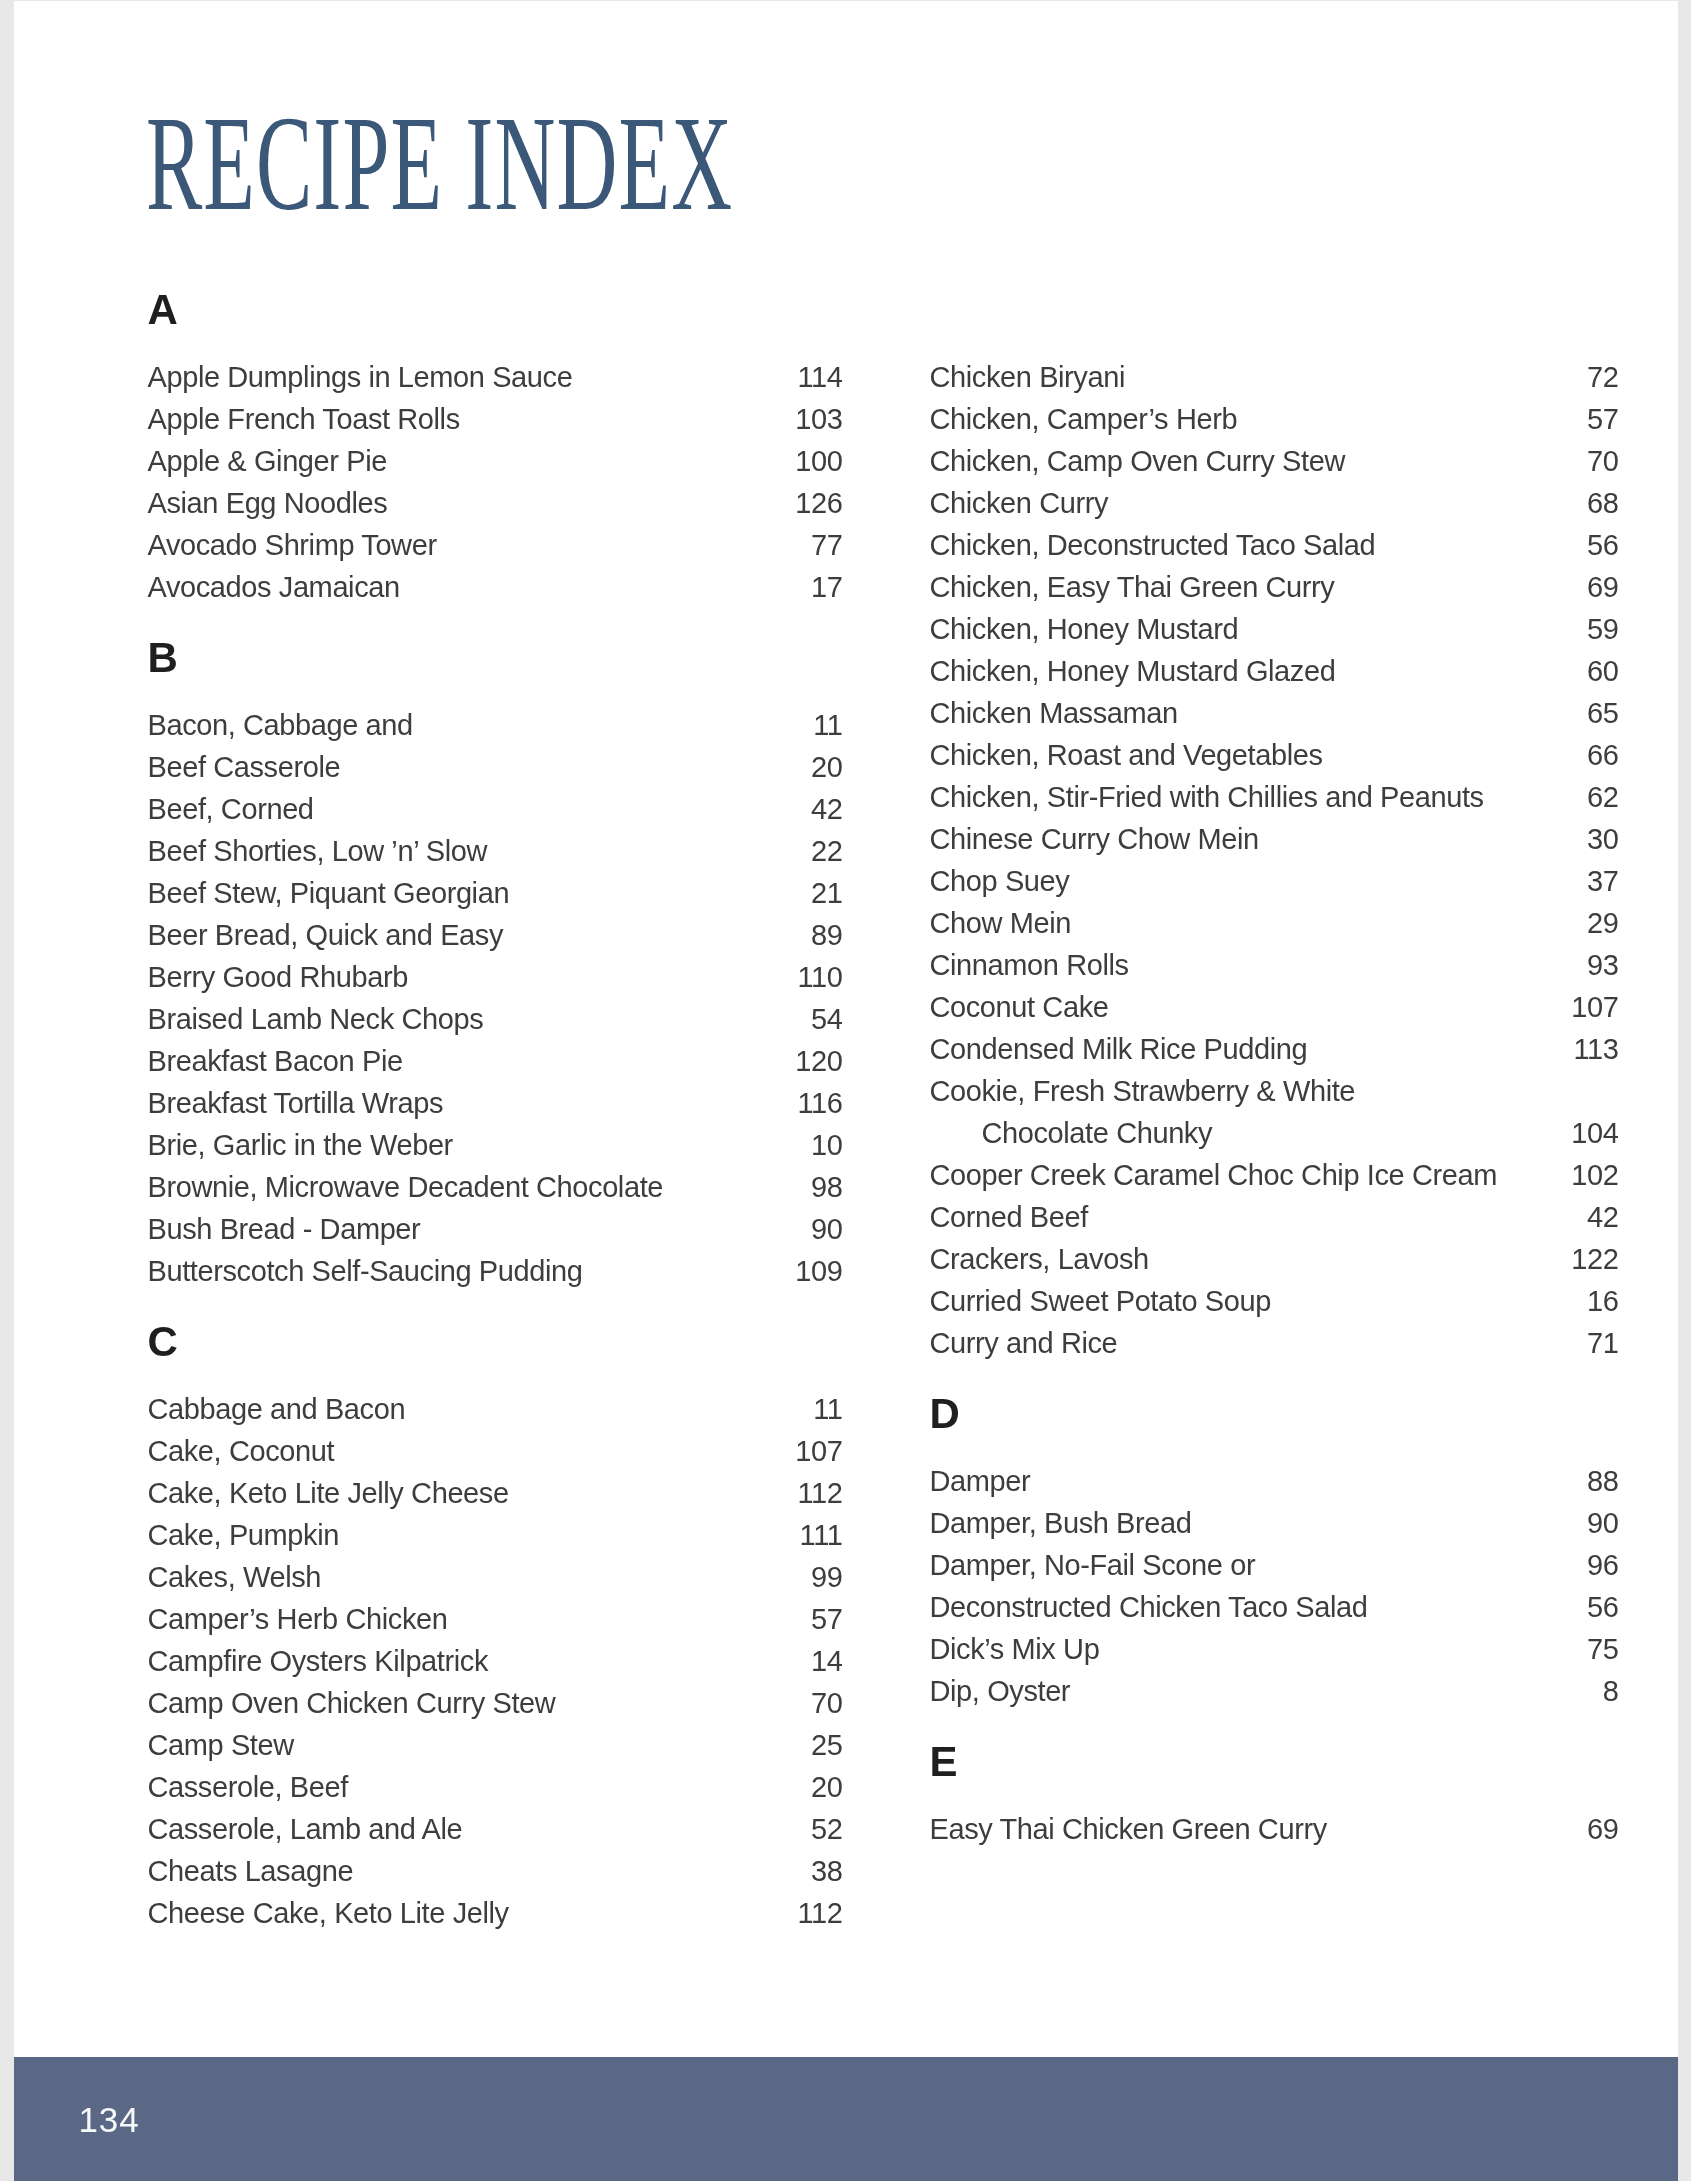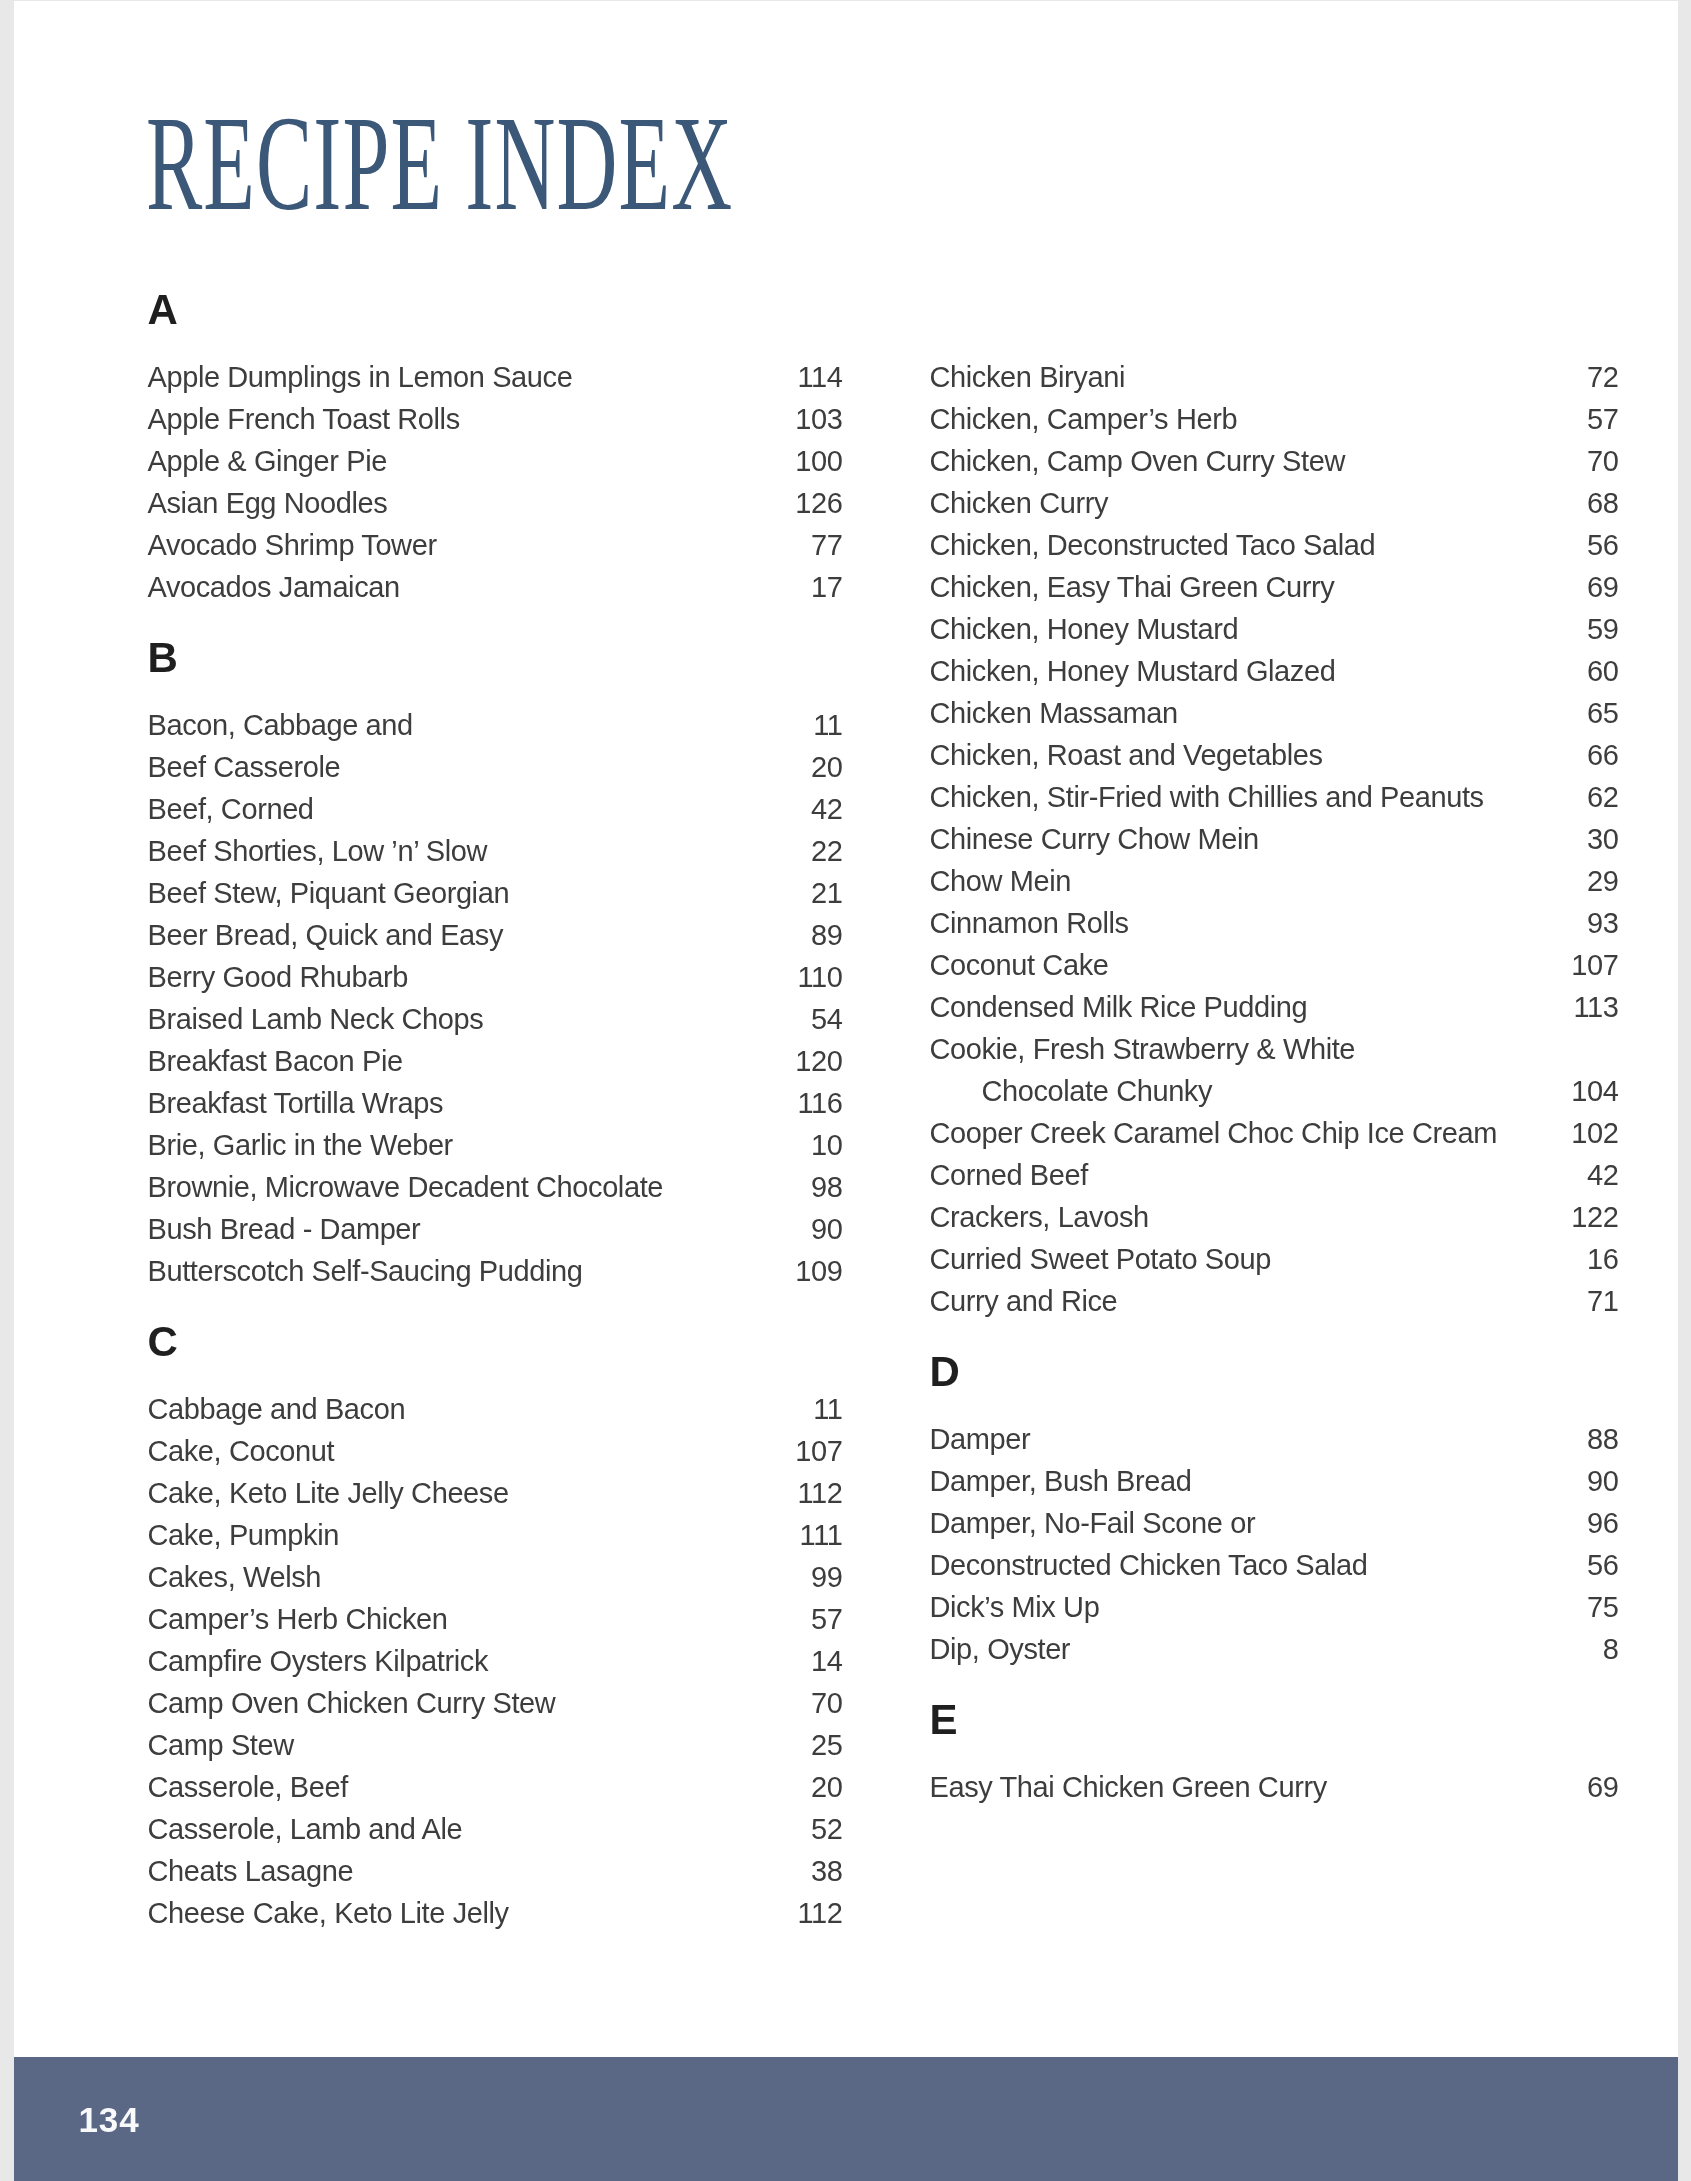--- a/index.html
+++ b/index.html
@@ -50,21 +50,21 @@
   }
   .entry-name{white-space:nowrap;}
   .entry-page{white-space:nowrap;text-align:right;}
   .entry.indent .entry-name{padding-left:52px;}
   .footer-bar{
     position:absolute;left:0;top:2056px;width:1692px;height:125px;
     background:var(--footer-bar);
   }
   .page-number{
     position:absolute;left:65px;top:0;height:125px;line-height:125px;
-    font-size:35px;font-weight:700;letter-spacing:0.9px;
+    font-size:35px;font-weight:400;letter-spacing:0.9px;
     color:var(--footer-text);
   }
 </style>
 </head>
 <body>
 
 <div class="page">
 
   <h1 class="page-title">RECIPE INDEX</h1>
 
@@ -248,20 +248,24 @@
   </div>
       <div class="entry">
     <span class="entry-name">Chicken, Stir-Fried with Chillies and Peanuts</span>
     <span class="entry-page">62</span>
   </div>
       <div class="entry">
     <span class="entry-name">Chinese Curry Chow Mein</span>
     <span class="entry-page">30</span>
   </div>
       <div class="entry">
+    <span class="entry-name">Chop Suey</span>
+    <span class="entry-page">37</span>
+  </div>
+      <div class="entry">
     <span class="entry-name">Chow Mein</span>
     <span class="entry-page">29</span>
   </div>
       <div class="entry">
     <span class="entry-name">Cinnamon Rolls</span>
     <span class="entry-page">93</span>
   </div>
       <div class="entry">
     <span class="entry-name">Coconut Cake</span>
     <span class="entry-page">107</span>

